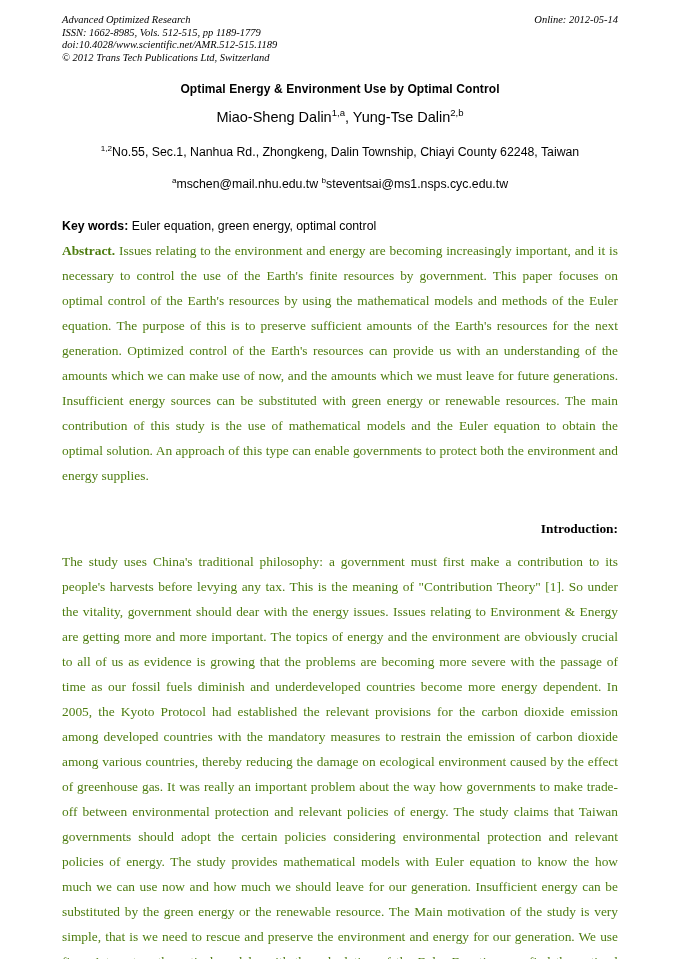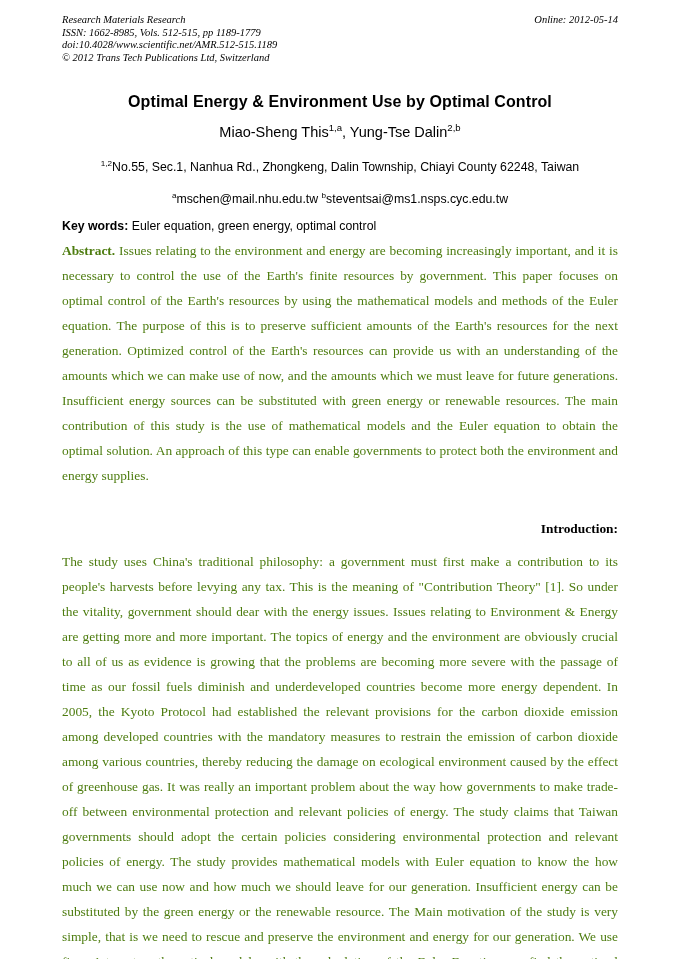--- a/index.html
+++ b/index.html
@@ -56,24 +56,24 @@
   .title-block {
     position: absolute;
     left: 62px;
     top: 80px;
     width: 556px;
     text-align: center;
   }
   .paper-title {
     font-family: "Liberation Sans", "DejaVu Sans", sans-serif;
     font-weight: bold;
-    font-size: 16px;
+    font-size: 12px;
     line-height: 19px;
     letter-spacing: 0.1px;
-    margin: 12px;
+    margin: 0;
   }
   .authors {
     font-family: "Liberation Sans", "DejaVu Sans", sans-serif;
     font-size: 14.5px;
     line-height: 18px;
     margin: 9px 0 0 0;
   }
   .affiliation {
     font-family: "Liberation Sans", "DejaVu Sans", sans-serif;
     font-size: 12.3px;
@@ -137,32 +137,32 @@
   .gap-abstract-to-intro { height: 28px; }
   .gap-intro-to-body { height: 8px; }
 </style>
 </head>
 <body>
 
 <div class="page">
 
   <div class="journal-header">
     <div class="journal-header-left">
-      <div>Research Materials Research</div>
+      <div>Advanced Optimized Research</div>
       <div>ISSN: 1662-8985, Vols. 512-515, pp 1189-1779</div>
       <div>doi:10.4028/www.scientific.net/AMR.512-515.1189</div>
       <div>© 2012 Trans Tech Publications Ltd, Switzerland</div>
     </div>
     <div class="journal-online">Online: 2012-05-14</div>
   </div>
 
   <div class="title-block">
     <h1 class="paper-title">Optimal Energy &amp; Environment Use by Optimal Control</h1>
 
-    <p class="authors"><span>Miao-Sheng This</span><sup>1,a</sup><span>, </span><span>Yung-Tse Dalin</span><sup>2,b</sup></p>
+    <p class="authors"><span>Miao-Sheng Dalin</span><sup>1,a</sup><span>, </span><span>Yung-Tse Dalin</span><sup>2,b</sup></p>
 
     <p class="affiliation"><sup>1,2</sup><span>No.55, Sec.1, Nanhua Rd., Zhongkeng, Dalin Township, Chiayi County 62248, Taiwan</span></p>
 
     <p class="emails"><sup>a</sup><span>mschen@mail.nhu.edu.tw</span><span> </span><sup>b</sup><span>steventsai@ms1.nsps.cyc.edu.tw</span></p>
   </div>
 
   <div class="keywords"><span class="kw-label">Key words:</span><span> Euler equation, green energy, optimal control</span></div>
 
   <div class="body-area">
 

